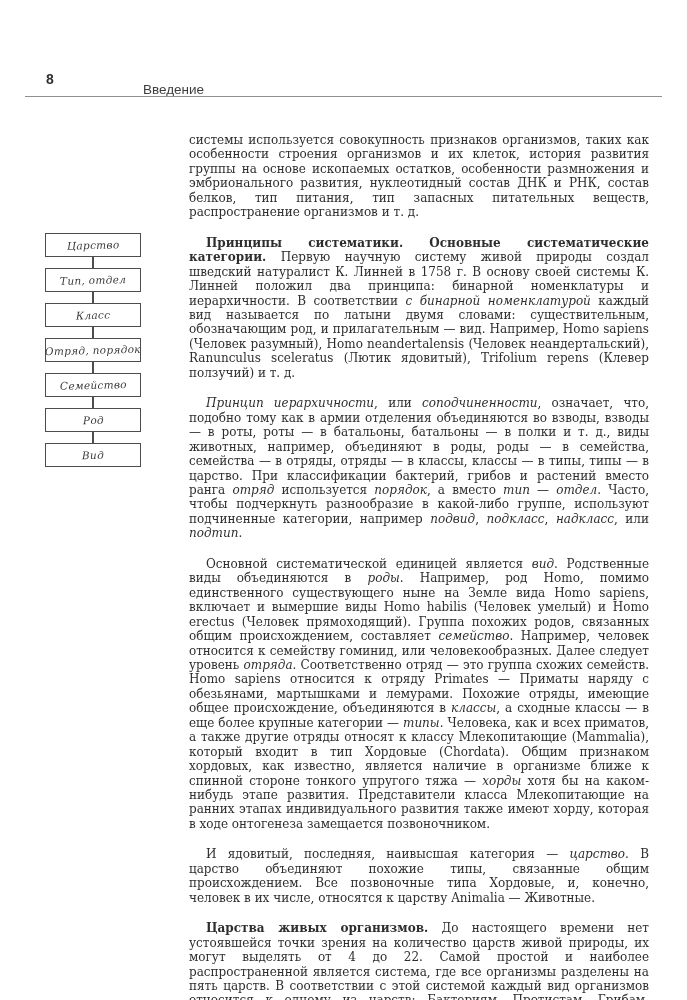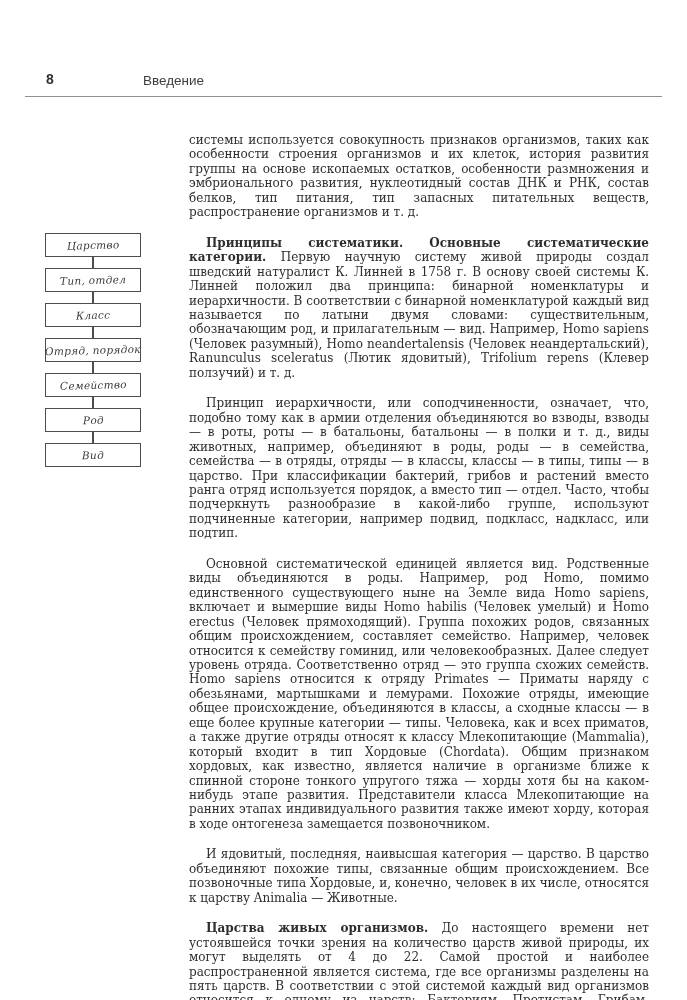--- a/index.html
+++ b/index.html
@@ -19,21 +19,21 @@
     left: 46px;
     top: 71px;
     font-family: "Liberation Sans", sans-serif;
     font-size: 14px;
     font-weight: 600;
     color: #2f2f2f;
   }
   .header-title {
     position: absolute;
     left: 143px;
-    top: 73px;
+    top: 82px;
     font-family: "Liberation Sans", sans-serif;
     font-size: 13.5px;
     color: #3d3d3d;
   }
   .header-rule {
     position: absolute;
     left: 25px;
     right: 25px;
     top: 96px;
     height: 1px;
@@ -84,21 +84,21 @@
   }
   .para {
     margin: 16px;
     font-size: 12px;
     line-height: 14.45px;
     text-align: justify;
     color: #2e2e2e;
   }
   .para.indent { text-indent: 17px; }
   .b { font-weight: bold; }
-  .i { }
+  .i { font-style: italic; }
 </style>
 </head>
 <body>
 
 <div class="page">
 
   <div class="header-num">8</div>
 
   <div class="header-title">Введение</div>
 

